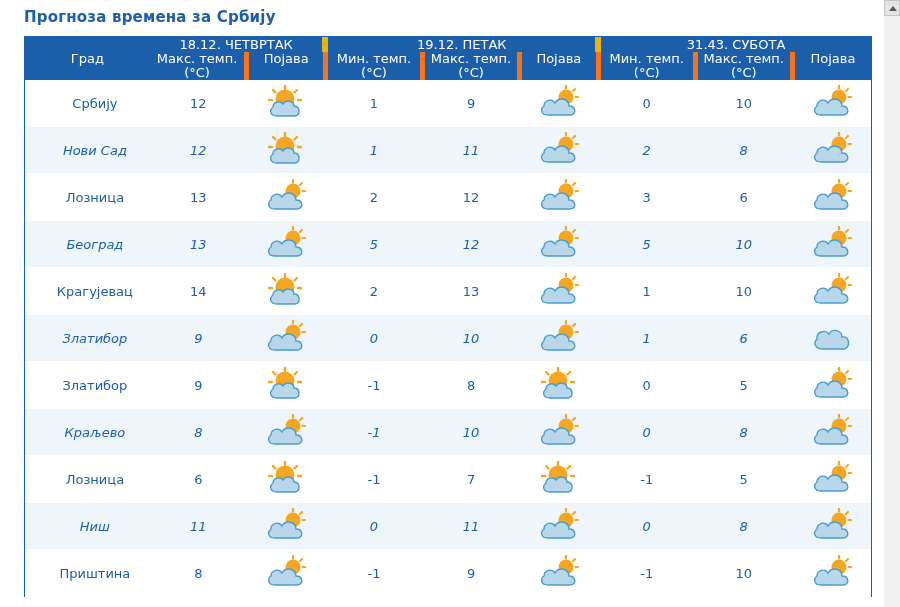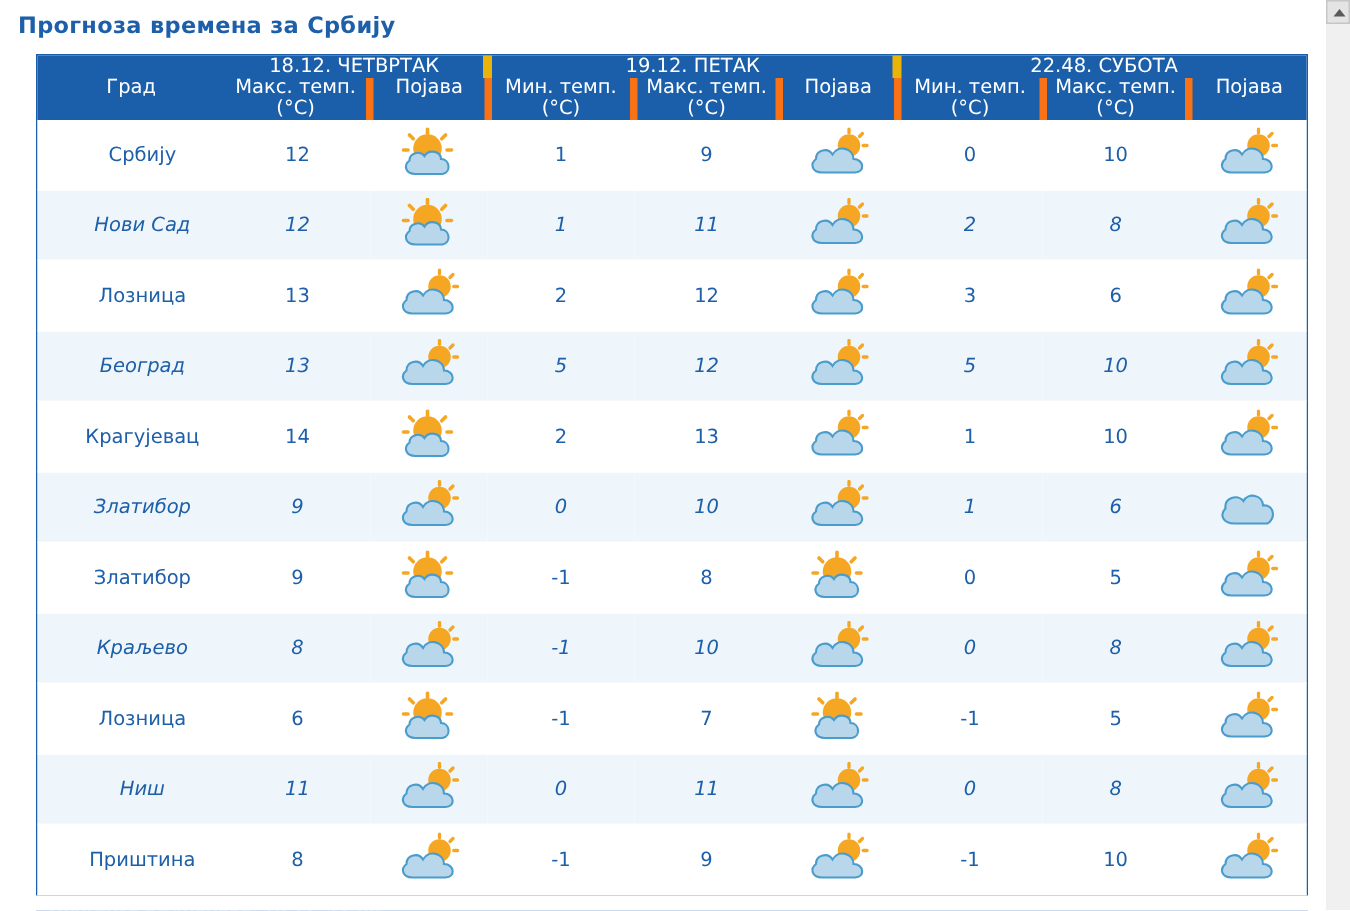--- a/index.html
+++ b/index.html
@@ -12,21 +12,21 @@
     position: relative;
     width: 900px;
     height: 607px;
     background: #ffffff;
     overflow: hidden;
   }
   .page-title {
     color: #1d5fa8;
     font-size: 15px;
     font-weight: bold;
-    padding: 8px 0 10px 12px;
+    padding: 8px 0 10px 24px;
     letter-spacing: 0.2px;
   }
   .table-wrap {
     margin: 0 28px 0 24px;
     border: 1px solid #1b5faa;
     box-sizing: border-box;
   }
   table.forecast {
     border-collapse: collapse;
     width: 100%;
@@ -130,21 +130,21 @@
           <col style="width:68px">
         <col style="width:84px">
           <col style="width:84px">
           <col style="width:68px">
       </colgroup>
       <thead>
         <tr>
           <th rowspan="2" class="city-head">Град</th>
           <th colspan="2" class="day-head first">18.12. ЧЕТВРТАК</th>
           <th colspan="3" class="day-head">19.12. ПЕТАК</th>
-          <th colspan="3" class="day-head">22.48. СУБОТА</th>
+          <th colspan="3" class="day-head">31.43. СУБОТА</th>
         </tr>
         <tr>
           <th class="sub-head nolft">
             <div>Макс. темп.</div>
             <div>(°C)</div>
           </th>
           <th class="sub-head">
             <div>Појава</div>
           </th>
           <th class="sub-head">

